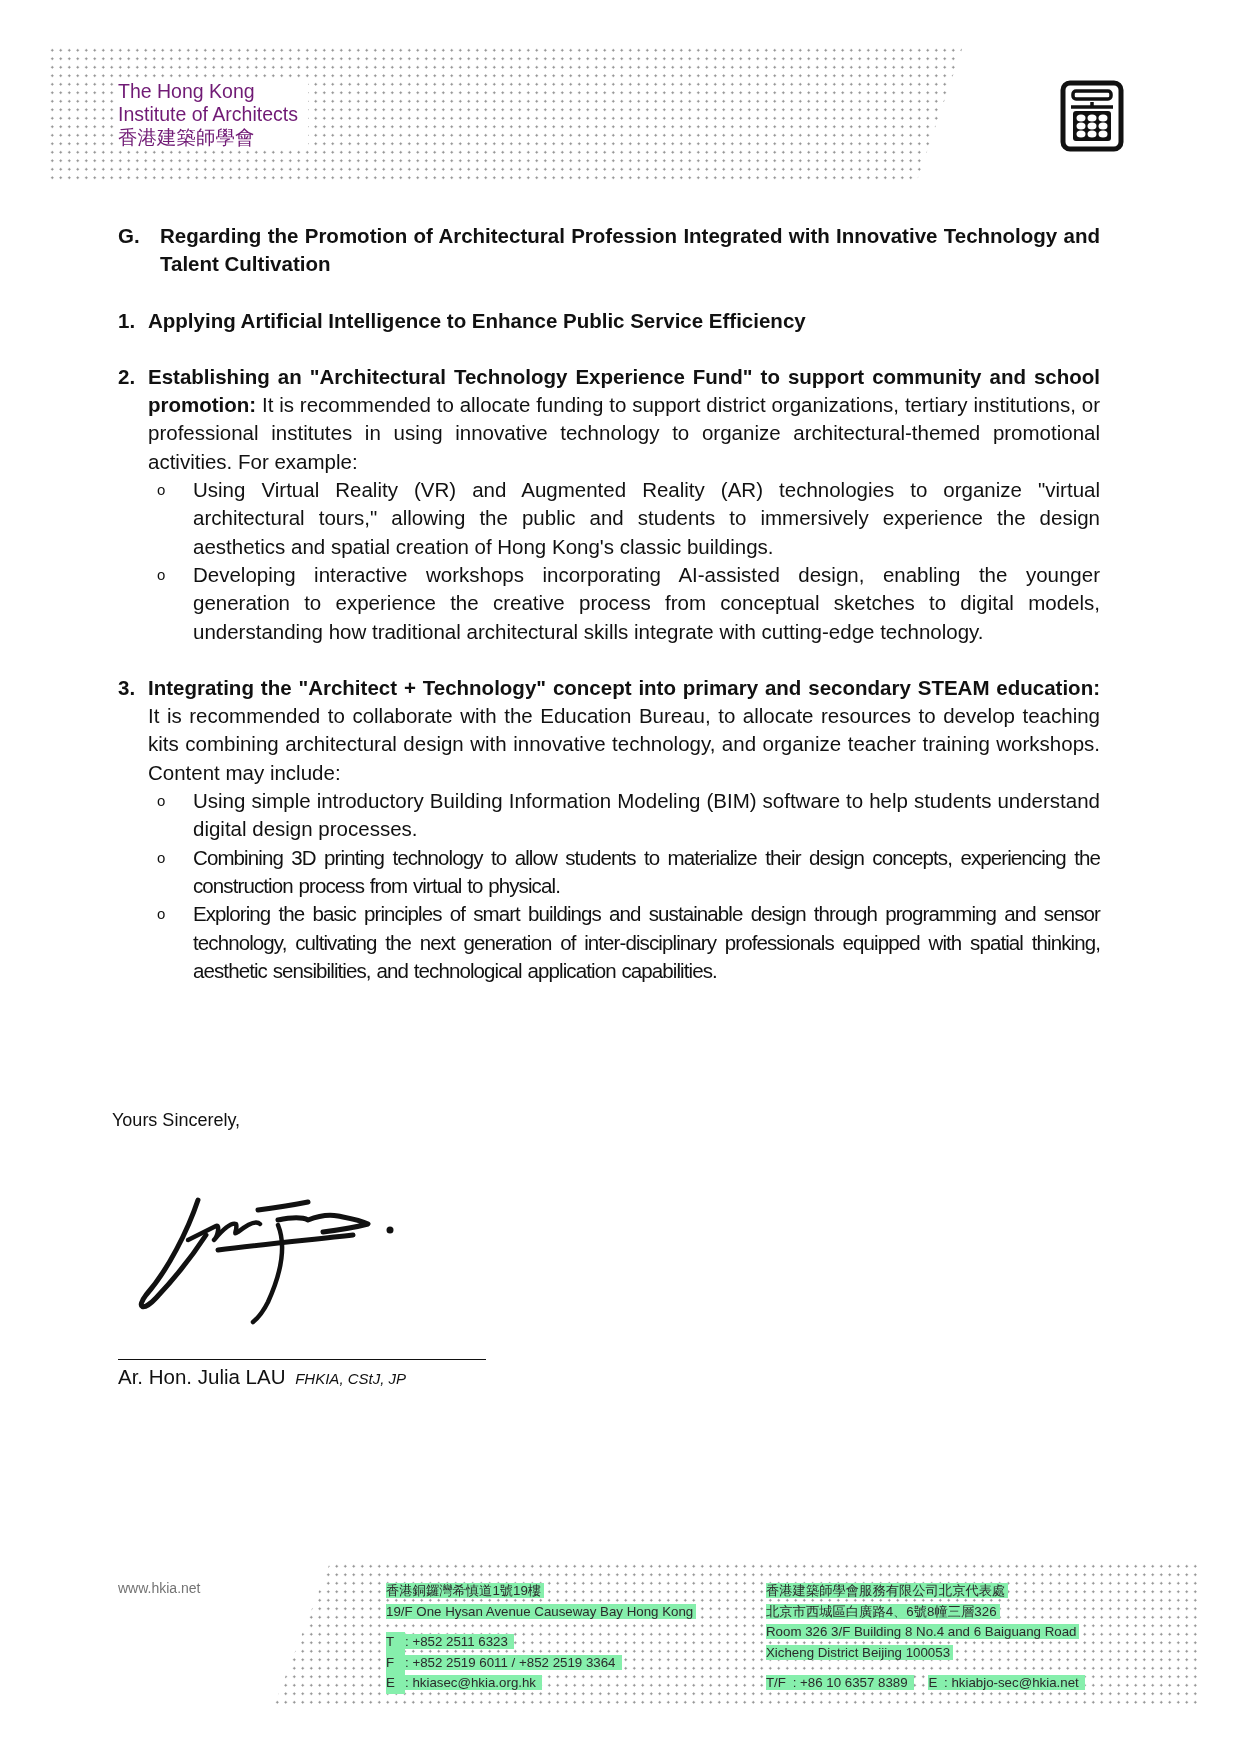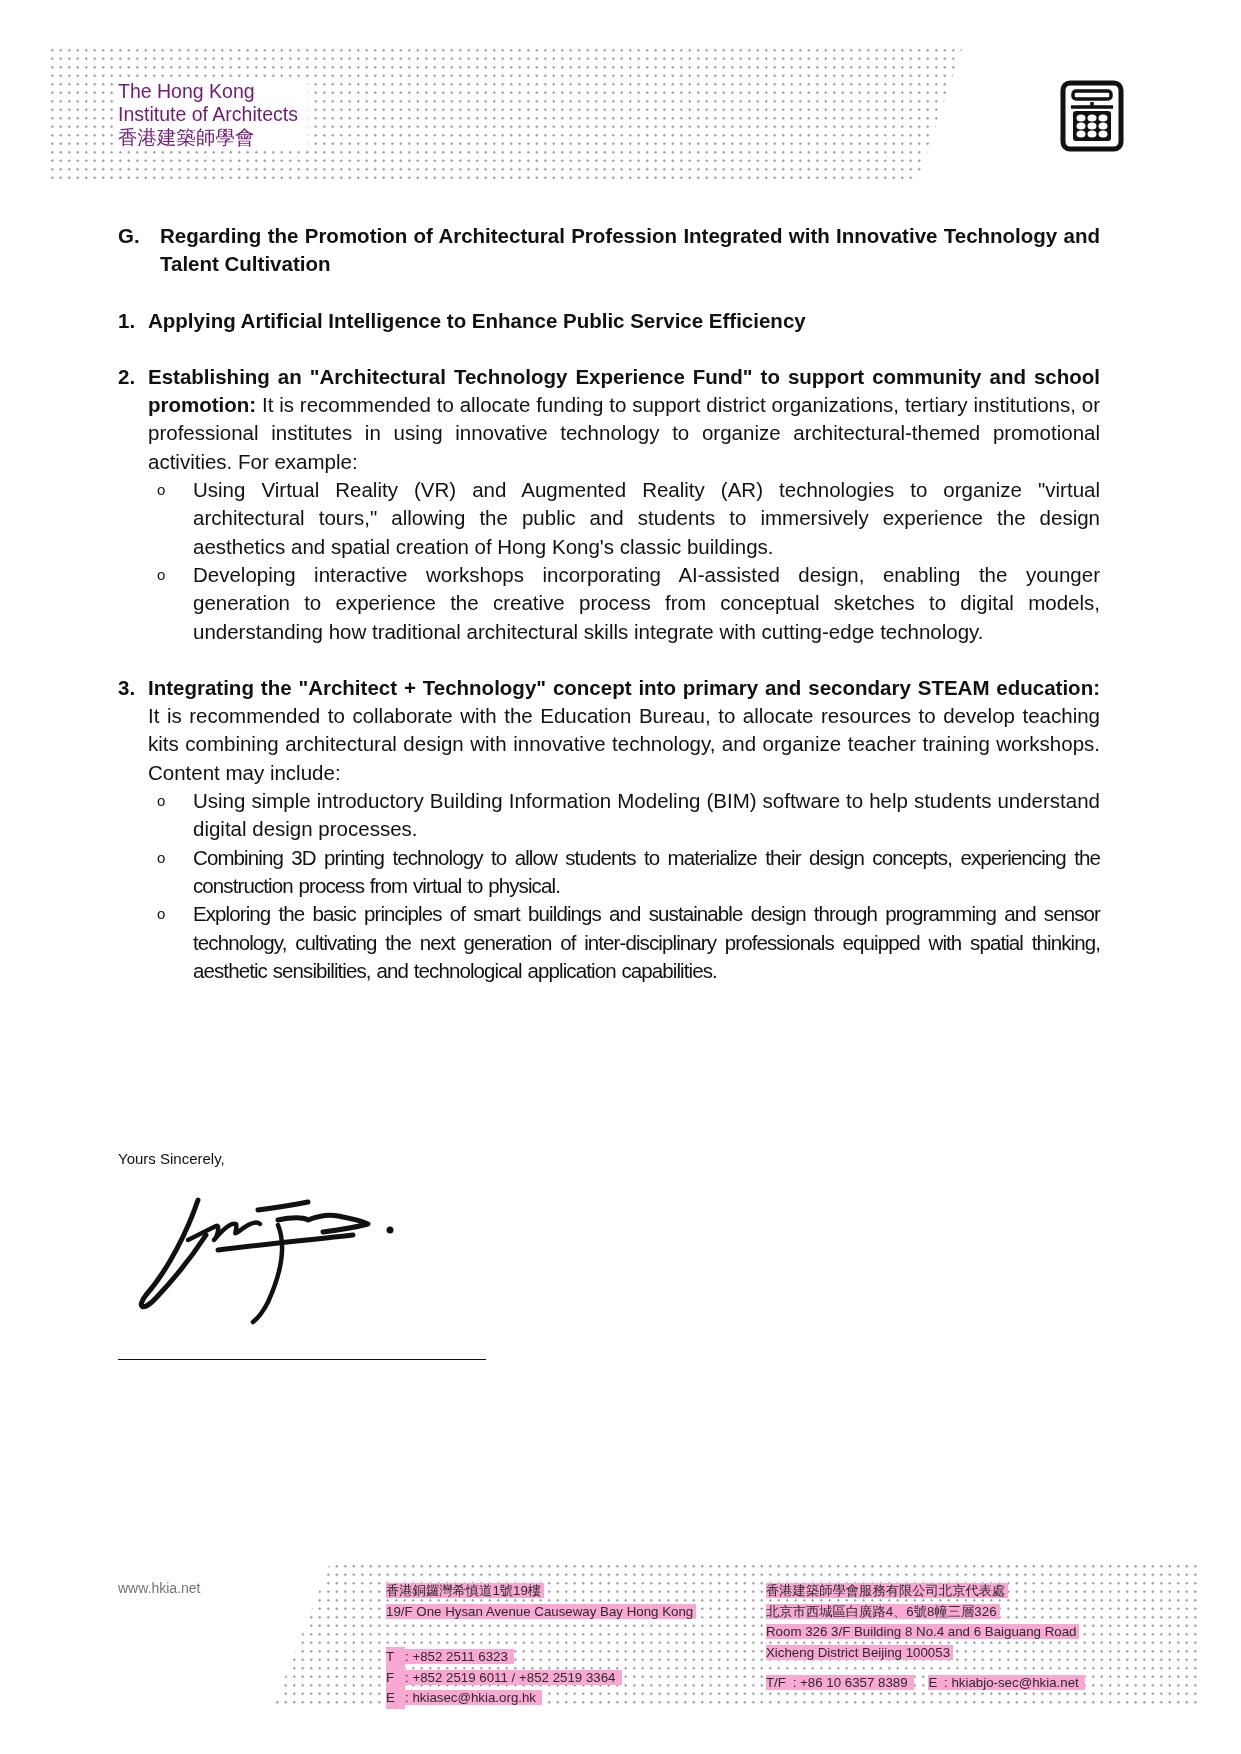--- a/index.html
+++ b/index.html
@@ -36,34 +36,34 @@
   .sec-para { display: flex; text-align: justify; }
   .sec-para .num { width: 30px; flex: none; font-weight: bold; }
   .sec-para .body { flex: 1; }
   .bold { font-weight: bold; }
   .gap { height: 28px; }
   ul.sub { list-style: none; margin: 0; padding: 0; }
   ul.sub li { display: flex; text-align: justify; }
   ul.sub li .bullet { width: 45px; flex: none; padding-left: 9px; box-sizing: border-box; font-size: 15px; }
   ul.sub li .t { flex: 1; }
   .condensed { letter-spacing: -0.9px; word-spacing: 1px; }
-  #closing { position: absolute; left: 118px; top: 1110px; font-size: 15px; margin-top: 40px; }
+  #closing { position: absolute; left: 112px; top: 1110px; font-size: 18px; }
   #signature { position: absolute; left: 128px; top: 1180px; width: 300px; height: 150px; }
   #sig-line { position: absolute; left: 118px; top: 1359px; width: 368px; height: 0; border-top: 1.5px solid #111; }
   #sig-block { position: absolute; left: 118px; top: 1364px; font-size: 20.5px; line-height: 26px; }
   #sig-block .creds { font-style: italic; font-size: 15px; margin-left: 4px; }
   #website { position: absolute; left: 118px; top: 1580px; font-size: 14px; color: #737373; }
   #footer-dots {
     position: absolute; left: 273px; top: 1562px; width: 924px; height: 146px;
     clip-path: polygon(6.2% 0, 100% 0, 100% 100%, 0 100%);
   }
   .ft {
     position: absolute; font-size: 13.3px; line-height: 20.5px; color: #2b2b2b; white-space: nowrap;
   }
-  .ft span { background: #f9a8d4; padding-right: 3px; margin-top: 15px; }
+  .ft span { background: #86efac; padding-right: 3px; }
   #footer-hk { left: 386px; top: 1581px; }
   #footer-bj { left: 766px; top: 1581px; }
   .ft .row { height: 20.5px; }
   .ft .lbl { display: inline-block; width: 16px; }
 </style>
 </head>
 <body>
 
 <div id="header-dots" class="dots"></div>
 <div id="org-block">
@@ -152,20 +152,24 @@
     <path d="M130 30 C 145 28, 165 25, 180 22" stroke-width="5"></path>
     <path d="M150 40 C 160 38, 172 36, 180 40 C 190 36, 200 34, 210 36 C 220 38, 232 40, 240 44 C 225 48, 210 50, 195 52" stroke-width="5"></path>
     <path d="M150 45 C 160 70, 150 100, 140 122 C 135 132, 130 138, 125 142" stroke-width="4.5"></path>
     <path d="M90 70 C 130 65, 180 60, 225 55" stroke-width="5"></path>
   </g>
   <circle cx="262" cy="50" r="3.5" fill="#111"></circle>
 </svg>
 
 <div id="sig-line"></div>
 <div id="sig-block">
+  <div>
+    <span>Ar. Hon. Julia LAU</span>
+    <span class="creds">FHKIA, CStJ, JP</span>
+  </div>
 </div>
 
 <div id="website">www.hkia.net</div>
 <div id="footer-dots" class="dots"></div>
 
 <div id="footer-hk" class="ft">
   <div class="row"><span>香港銅鑼灣希慎道1號19樓</span></div>
   <div class="row"><span>19/F One Hysan Avenue Causeway Bay Hong Kong</span></div>
   <div class="row" style="height:10px"></div>
   <div class="row"><span><span class="lbl">T</span>: <span>+852 2511 6323</span></span></div>

